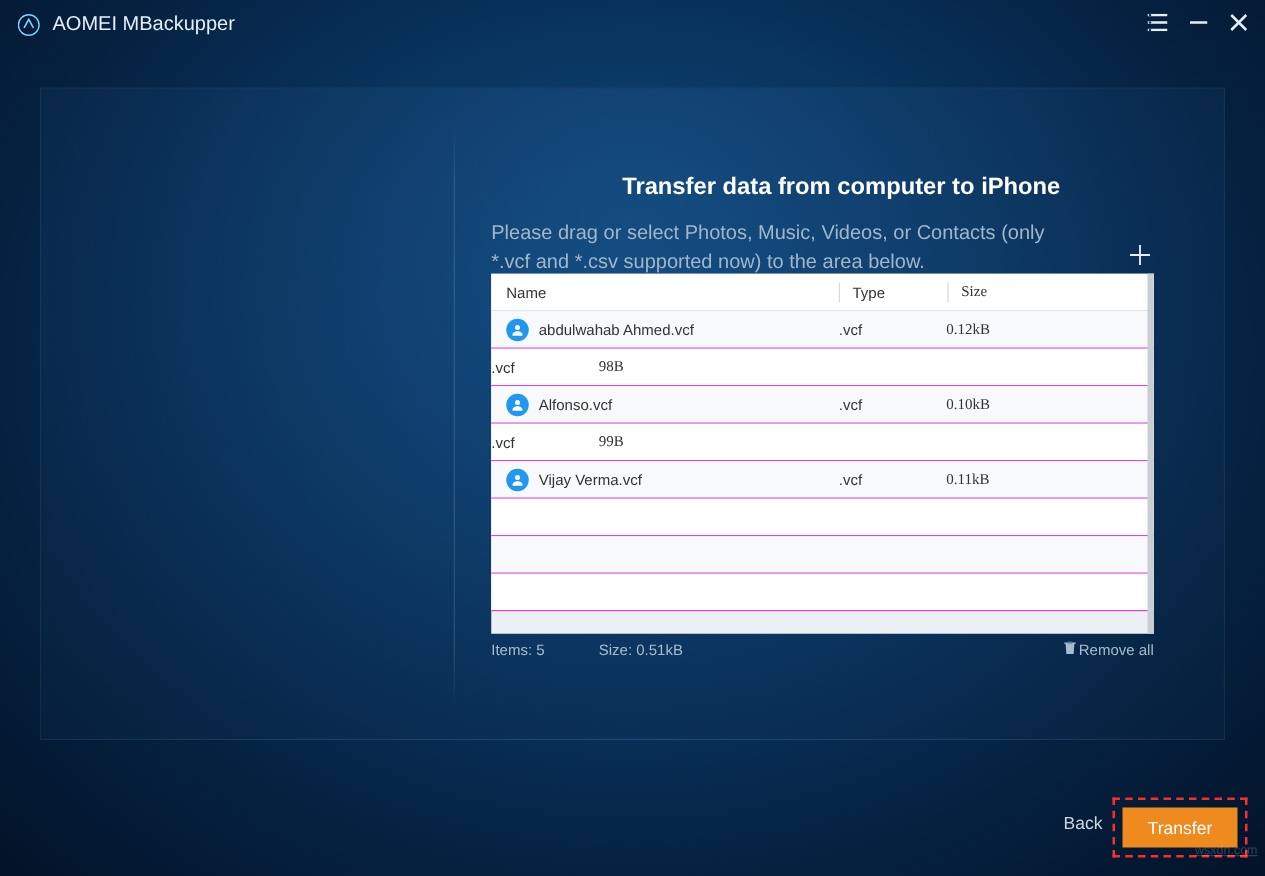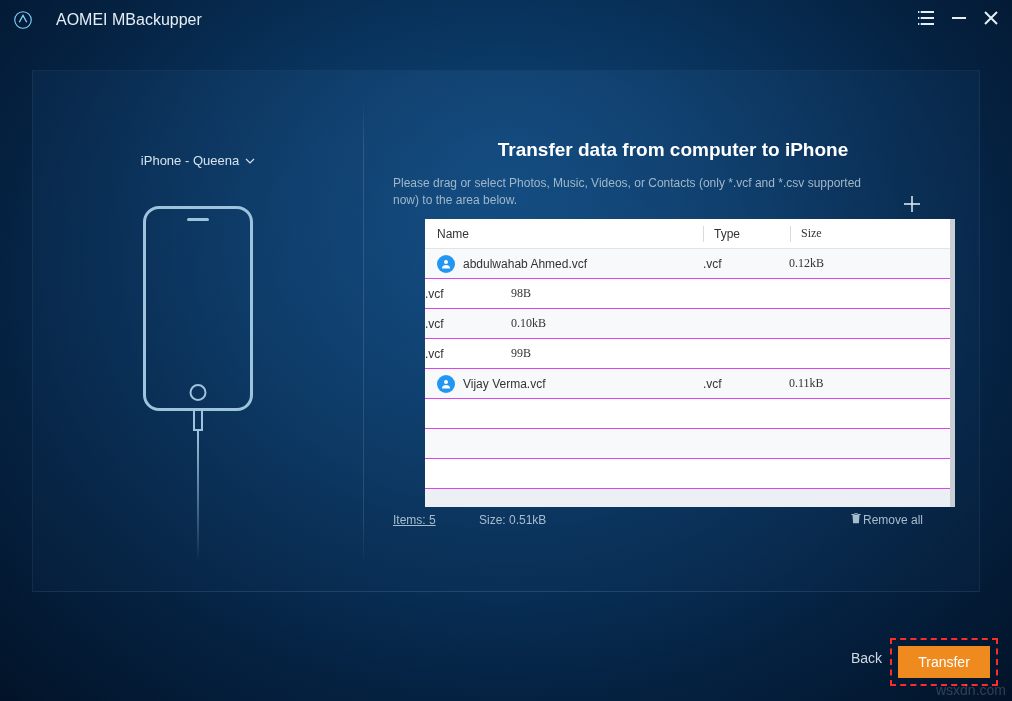--- a/index.html
+++ b/index.html
@@ -4,21 +4,21 @@
 <style>
 * { margin:0; padding:0; box-sizing:border-box; font-family:"Segoe UI",Arial,sans-serif; }
 html,body { width:1012px; height:701px; overflow:hidden; }
 body {
   background:radial-gradient(ellipse at 50% 40%,#0c4a80 0%,#0a3a67 35%,#052242 70%,#021328 100%);
   color:#cfd8e0;
 }
 
 
 .titlebar { height:40px; display:flex; align-items:center; justify-content:space-between; padding:0 14px; color:#e5eef5; }
-.titlebar .left { display:flex; align-items:center; gap:24px; }
+.titlebar .left { display:flex; align-items:center; gap:10px; }
 .logo-mark { width:18px; height:18px; }
 .tb-right { display:flex; align-items:center; gap:18px; }
 .tb-right span { cursor:pointer; color:#e5eef5; }
 .app-title { font-size:16px; font-weight:500; }
 
 
 .card {
   position:absolute; left:32px; top:70px; width:948px; height:522px;
   background:radial-gradient(ellipse at 50% 20%,rgba(28,85,140,.55),rgba(14,52,92,.5) 60%,rgba(8,34,64,.5));
   border:1px solid rgba(255,255,255,.06);
@@ -32,53 +32,53 @@
 .phone:before { content:""; position:absolute; left:50%; top:9px; transform:translateX(-50%); width:22px; height:3px; background:#9ec3dd; border-radius:2px; }
 .phone:after { content:""; position:absolute; left:50%; bottom:7px; transform:translateX(-50%); width:13px; height:13px; border:2px solid #9ec3dd; border-radius:50%; }
 .cable-head { width:10px; height:20px; border:2px solid #9ec3dd; border-top:none; margin:0 auto; }
 .cable-line { width:2px; height:130px; margin:0 auto; background:linear-gradient(#9ec3dd,rgba(158,195,221,0)); }
 
 .divider { position:absolute; left:330px; top:28px; width:1px; height:466px; background:linear-gradient(rgba(255,255,255,0),rgba(255,255,255,.12) 10%,rgba(255,255,255,.12) 90%,rgba(255,255,255,0)); }
 
 
 .right-col { position:absolute; left:360px; top:0; width:560px; }
 .heading { margin-top:68px; text-align:center; font-size:19px; font-weight:600; color:#fff; }
-.subtext { margin-top:14px; font-size:12px; color:#9fb7c9; line-height:1.45; max-width:470px; }
+.subtext { margin-top:14px; font-size:16px; color:#9fb7c9; line-height:1.45; max-width:470px; }
 .add-btn { position:absolute; right:28px; top:120px; width:26px; height:26px; display:flex; align-items:center; justify-content:center; cursor:pointer; }
 .add-btn svg { stroke:#e5eef5; }
 
 
-.tbl { position:absolute; left:0; top:148px; width:530px; height:288px; background:#ecf0f4;margin-left:32px; }
+.tbl { position:absolute; left:0; top:148px; width:530px; height:288px; background:#ecf0f4; }
 .tbl-head, .tbl-row { display:flex; align-items:center; height:30px; font-size:12px; }
 .tbl-head { background:#fff; color:#333; border-bottom:1px solid #e0e4e9;}
 .tbl-row { border-bottom:1px solid #d946ef; color:#333; }
 .tbl-row.alt { background:#f7f9fb; }
 .tbl-row.even { background:#fff; }
 .c-name { width:278px; padding-left:12px; display:flex; align-items:center; gap:8px; }
 .c-type { width:86px; }
 .c-size { flex:1;font-family:Liberation Serif, serif; }
 .hd-sep { width:1px; height:16px; background:#d6dbe0; }
 .tbl-head .c-name { padding-left:12px; }
 .ci { width:18px; height:18px; border-radius:50%; background:#2196f3; display:inline-flex; align-items:center; justify-content:center; flex:none; }
 
 .tbl-scroll { position:absolute; right:0; top:0; width:5px; height:100%; background:#c9ced4; }
 .emptys .tbl-row { height:30px; }
 
 
 .statusbar { position:absolute; left:0; top:440px; width:560px; display:flex; align-items:center; font-size:12px; color:#a7bdce; }
-.statusbar .items { width:86px;text-decoration:underline; }
+.statusbar .items { width:86px; }
 .statusbar .sizel { }
 .statusbar .spacer { flex:1; }
 .remove-wrap { display:flex; align-items:center; padding-right:30px; }
 .remove-wrap svg { width:14px; height:14px; fill:#a7bdce; }
 .back { position:absolute; right:130px; bottom:35px; font-size:14px; color:#cfd8e0; cursor:pointer; }
 .transfer-wrap { position:absolute; right:14px; bottom:15px; border:2px dashed #ff2a2a; padding:6px; }
 .transfer { width:92px; height:32px; background:#ee8a1e; color:#fff; border:none; font-size:14px; cursor:pointer; }
 
-.watermark { position:absolute; right:6px; bottom:3px; font-size:14px; color:rgba(255,255,255,.18); }
+.watermark { position:absolute; right:6px; bottom:15px; font-size:10px; color:rgba(255,255,255,.18);text-decoration:underline; }
 </style>
 </head>
 <body>
 
 <div class="titlebar">
   <div class="left">
     <svg class="logo-mark" viewBox="0 0 24 24">
       <circle cx="12" cy="12" r="11" fill="none" stroke="#7fd1ff" stroke-width="1.5"></circle>
       <path d="M7 15 L12 6 L17 15" fill="none" stroke="#7fd1ff" stroke-width="1.8"></path>
     </svg>
@@ -103,33 +103,20 @@
     <span>
       <svg width="14" height="14" viewBox="0 0 14 14">
           <path d="M1 1 L13 13 M13 1 L1 13" stroke="#e5eef5" stroke-width="2"></path>
         </svg>
     </span>
   </div>
 </div>
 
 <div class="card">
 
-  <div class="left-col">
-    <div class="dev-label">
-      <span>iPhone - Queena</span>
-      <svg width="10" height="6" viewBox="0 0 10 6">
-          <path d="M1 1 L5 5 L9 1" fill="none" stroke="#d6e3ee" stroke-width="1.2"></path>
-        </svg>
-    </div>
-    <div class="phone-wrap">
-      <div class="phone"></div>
-      <div class="cable-head"></div>
-      <div class="cable-line"></div>
-    </div>
-  </div>
 
   <div class="divider"></div>
 
   <div class="right-col">
     <div class="heading">Transfer data from computer to iPhone</div>
     <div class="subtext">Please drag or select Photos, Music, Videos, or Contacts (only *.vcf and *.csv supported now) to the area below.</div>
 
     <div class="add-btn">
       <svg width="20" height="20" viewBox="0 0 20 20">
           <path d="M10 2 V18 M2 10 H18" stroke-width="1.5" fill="none"></path>
@@ -156,20 +143,29 @@
               <span>abdulwahab Ahmed.vcf</span>
             </div>
             <div class="c-type">.vcf</div>
             <div class="c-size">0.12kB</div>
           </div>
           <div class="tbl-row even">
             <div class="c-type">.vcf</div>
             <div class="c-size">98B</div>
           </div>
           <div class="tbl-row alt">
+            <div class="c-name">
+              <span class="ci">
+                <svg width="12" height="12" viewBox="0 0 24 24" fill="#fff">
+                  <circle cx="12" cy="8" r="4"></circle>
+                  <path d="M4 20c0-4 4-6 8-6s8 2 8 6v1H4v-1z"></path>
+                </svg>
+              </span>
+              <span>Alfonso.vcf</span>
+            </div>
             <div class="c-type">.vcf</div>
             <div class="c-size">0.10kB</div>
           </div>
           <div class="tbl-row even">
             <div class="c-type">.vcf</div>
             <div class="c-size">99B</div>
           </div>
           <div class="tbl-row alt">
             <div class="c-name">
               <span class="ci">

